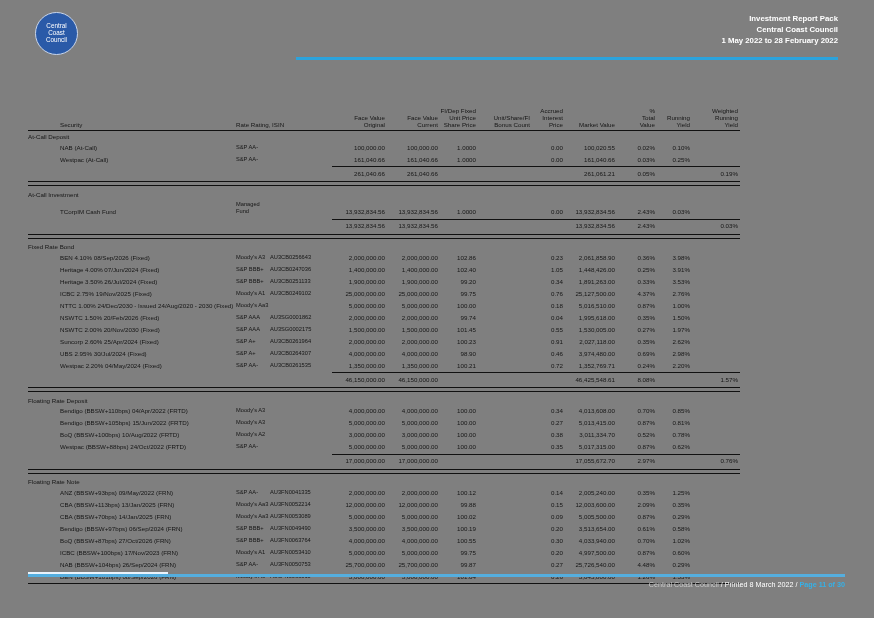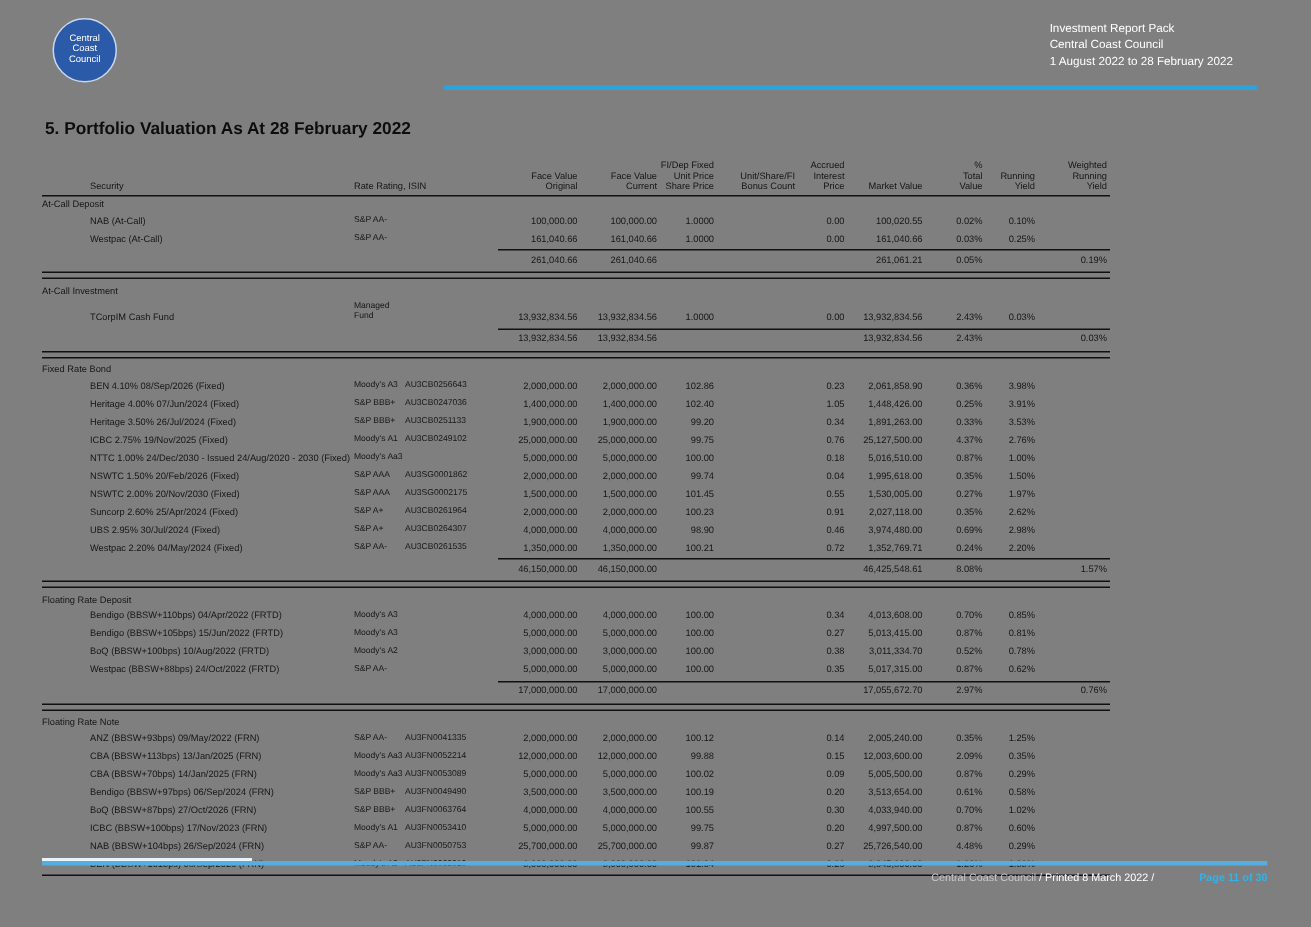--- a/index.html
+++ b/index.html
@@ -3,22 +3,22 @@
 <meta charset="utf-8">
 <style>
   html,body{margin:0;padding:0;}
   body{width:874px;height:618px;background:#7f7f7f;font-family:"Liberation Sans",sans-serif;}
   #page{position:relative;width:874px;height:618px;background:#7f7f7f;overflow:hidden;}
 
   
   .logo{position:absolute;left:35px;top:12px;width:41px;height:41px;border-radius:50%;
         background:#2a5aa8;border:1.5px solid #c9d6ec;display:flex;flex-direction:column;
         justify-content:center;align-items:center;color:#ffffff;font-size:6.3px;line-height:6.8px;}
-  .hdr-right{position:absolute;right:52px;top:13px;text-align:left;color:#ffffff;
-             font-size:7.8px;font-weight:normal;line-height:11px;}
+  .hdr-right{position:absolute;right:36px;top:13px;text-align:right;color:#ffffff;
+             font-size:7.8px;font-weight:bold;line-height:11px;}
   .hdr-rule{position:absolute;left:296px;top:57px;width:542px;height:2.5px;background:#2ca3dc;}
 
   .title{position:absolute;left:30px;top:80px;font-size:11.5px;font-weight:bold;color:#0d0d0d;}
 
   
   #tbl{position:absolute;left:28px;top:104px;width:712px;color:#161616;font-size:6.2px;line-height:7px;}
   .trow{display:grid;grid-template-columns:32px 176px 34px 62px 53px 53px 38px 54px 33px 52px 40px 35px 48px;
         padding:2.5px 0;align-items:end;}
   .hrow{border-bottom:1.4px solid #111;padding-bottom:2px;align-items:end;}
   .hcell{white-space:pre-line;text-align:right;}
@@ -31,41 +31,40 @@
   .sub-line{margin-left:304px;width:408px;border-top:1px solid #111;margin-top:1px;}
   .sec-div{height:3px;border-top:1.8px solid #101010;border-bottom:1px solid #101010;margin:2px 0 2px 0;}
   .tbl-end{border-top:1.4px solid #101010;margin-top:1px;}
 
   
   .foot-hl{position:absolute;left:28px;top:572px;width:140px;height:1.5px;background:#eaf3fb;}
   .foot-rule{position:absolute;left:28px;top:574px;width:817px;height:2.5px;background:#55aede;}
   .footer{position:absolute;right:29px;top:580px;font-size:7.2px;}
   .foot-council{color:#c9c9c9;}
   .foot-printed{color:#ffffff;font-weight:normal;}
-  .foot-page{color:#35b1e8;font-weight:bold;margin-left:28px;}
+  .foot-page{color:#35b1e8;font-weight:bold;}
 </style>
 </head>
 <body>
 
 <div id="page">
 
   <div class="logo">
     <span>Central</span>
     <span>Coast</span>
     <span>Council</span>
   </div>
 
   <div class="hdr-right">
     <div>Investment Report Pack</div>
     <div>Central Coast Council</div>
-    <div>1 August 2022 to 28 February 2022</div>
+    <div>1 May 2022 to 28 February 2022</div>
   </div>
   <div class="hdr-rule"></div>
 
-  <div class="title">5. Portfolio Valuation As At 28 February 2022</div>
 
   <div id="tbl">
       <div class="trow hrow">
         <div class="hcell"></div>
         <div class="hcell left">Security</div>
         <div class="hcell left" style="grid-column: span 2;">Rate Rating, ISIN</div>
         <div class="hcell">Face Value
 Original</div>
         <div class="hcell">Face Value
 Current</div>

